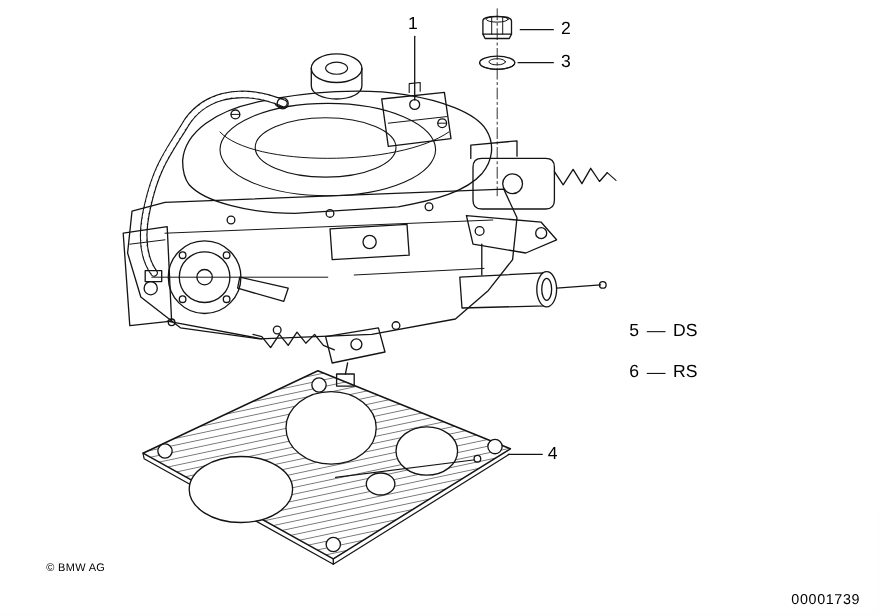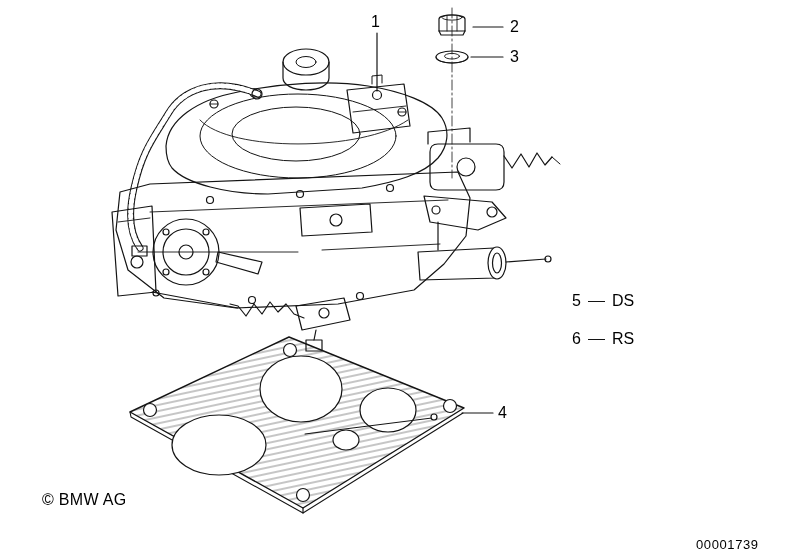--- a/index.html
+++ b/index.html
@@ -5,22 +5,22 @@
   *{box-sizing:border-box}
   html,body{margin:0;padding:0;background:#e8e8e8}
   .stage{
     position:relative;width:799px;height:559px;background:#ffffff;
     font-family:"Liberation Sans",sans-serif;color:#000;overflow:hidden
   }
   .stage svg{position:absolute;left:0;top:0;display:block}
   .callout{position:absolute;font-size:16px;line-height:1;font-weight:400}
   .pair{position:absolute;display:flex;align-items:center;gap:7px;font-size:16px;line-height:1}
   .pair .dash{width:17px;height:0;border-top:1.6px solid #141414}
-  .copyright{position:absolute;left:42px;top:491px;font-size:16px;letter-spacing:0.3px}
-  .docnum{position:absolute;left:696px;top:537px;width:86px;font-size:13px;letter-spacing:0.6px}
+  .copyright{position:absolute;left:42px;top:511px;font-size:10px;letter-spacing:0.3px}
+  .docnum{position:absolute;left:696px;top:537px;width:86px;font-size:13px;text-align:right;letter-spacing:0.6px}
 </style>
 </head>
 <body>
 
 <div class="stage">
 
   <svg width="799" height="559" viewBox="0 0 799 559" fill="none" stroke="#141414" stroke-width="1.2" stroke-linecap="round" stroke-linejoin="round">
 
     <defs>
       <pattern id="hatch" width="6" height="6" patternUnits="userSpaceOnUse" patternTransform="rotate(-12)">

